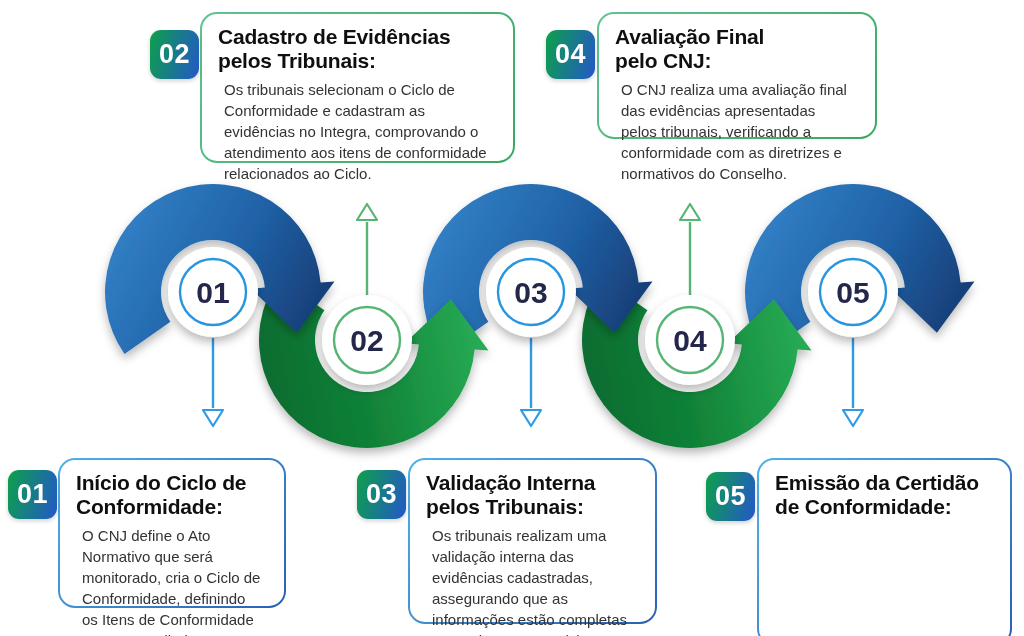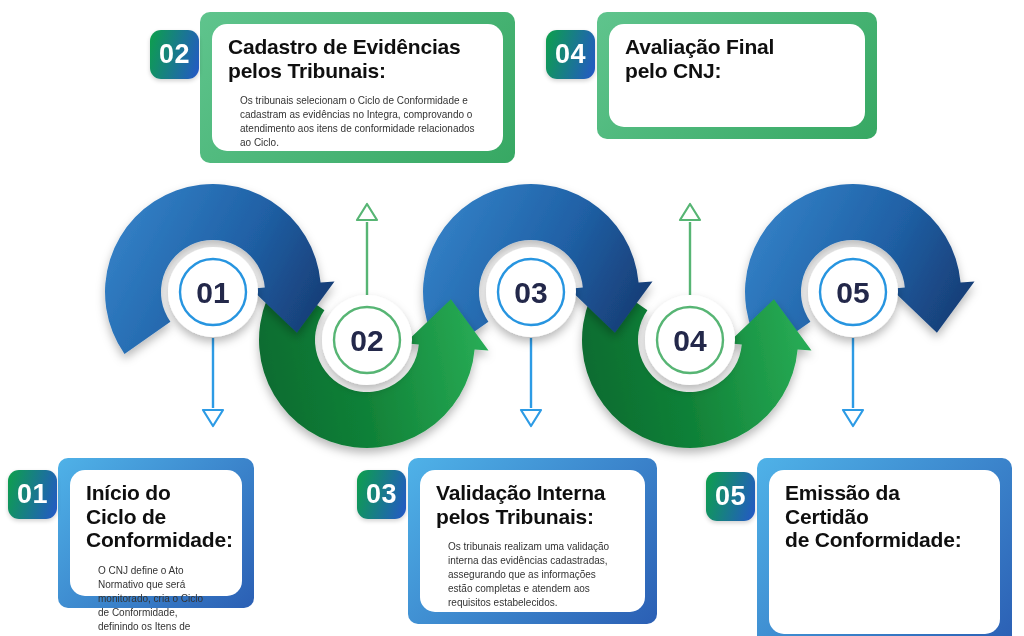--- a/index.html
+++ b/index.html
@@ -1,28 +1,28 @@
 <!DOCTYPE html>
 <html style="--border-green-light: #5fc48d; --border-green-dark: #37a863; --border-blue-light: #4fb2e8; --border-blue-dark: #2b5fb4; --badge-green: #0da04b; --badge-blue: #2457c8; --number-color: #23284a; --title-color: #0f0f0f; --body-color: #333333;"><head>
 <meta charset="utf-8">
 <style>
   html,body{margin:0;padding:0;background:#fff;}
   .stage{position:relative;width:1024px;height:636px;overflow:hidden;background:#fff;
          font-family:"Liberation Sans",sans-serif;}
   
-  .card{position:absolute;border-radius:10px;padding:12px;box-sizing:border-box;}
+  .card{position:absolute;border-radius:17px;padding:2px;box-sizing:border-box;}
   .card--green{background:linear-gradient(135deg,var(--border-green-light),var(--border-green-dark));}
   .card--blue{background:linear-gradient(135deg,var(--border-blue-light),var(--border-blue-dark));}
   .card-inner{background:#fff;border-radius:15px;padding:11px 16px 12px;height:100%;box-sizing:border-box;}
   .card-title{font-size:21px;line-height:1.13;font-weight:700;color:var(--title-color);
               margin:0 0 7px;white-space:pre-line;letter-spacing:-0.2px;}
-  .card-body{font-size:10px;line-height:1.4;color:var(--body-color);margin:12px;}
+  .card-body{font-size:15px;line-height:1.4;color:var(--body-color);margin:6px;}
   .card-02{left:200px;top:12px;width:315px;height:151px;}
   .card-04{left:597px;top:12px;width:280px;height:127px;}
-  .card-01{left:58px;top:458px;width:196px;height:150px;}
+  .card-01{left:58px;top:458px;width:228px;height:150px;}
   .card-03{left:408px;top:458px;width:249px;height:166px;}
   .card-05{left:757px;top:458px;width:255px;height:188px;}
   
   .badge{position:absolute;width:49px;height:49px;border-radius:11px;
          background:linear-gradient(105deg,var(--badge-green),var(--badge-blue));
          color:#fff;font-size:27px;font-weight:700;display:flex;align-items:center;justify-content:center;
          letter-spacing:.5px;box-shadow:0 2px 4px rgba(0,0,0,.18);}
   .badge-02{left:150px;top:30px;} .badge-04{left:546px;top:30px;}
   .badge-01{left:8px;top:470px;} .badge-03{left:357px;top:470px;} .badge-05{left:706px;top:472px;}
   
@@ -104,20 +104,21 @@
     <div class="card-inner">
       <h3 class="card-title">Cadastro de Evidências
 pelos Tribunais:</h3>
       <p class="card-body">Os tribunais selecionam o Ciclo de Conformidade e cadastram as evidências no Integra, comprovando o atendimento aos itens de conformidade relacionados ao Ciclo.</p>
     </div>
   </div>
   <div class="card card--green card-04">
     <div class="card-inner">
       <h3 class="card-title">Avaliação Final
 pelo CNJ:</h3>
+      <p class="card-body">O CNJ realiza uma avaliação final das evidências apresentadas pelos tribunais, verificando a conformidade com as diretrizes e normativos do Conselho.</p>
     </div>
   </div>
 
   <div class="card card--blue card-01">
     <div class="card-inner">
       <h3 class="card-title">Início do Ciclo de
 Conformidade:</h3>
       <p class="card-body">O CNJ define o Ato Normativo que será monitorado, cria o Ciclo de Conformidade, definindo os Itens de Conformidade a serem avaliados.</p>
     </div>
   </div>

